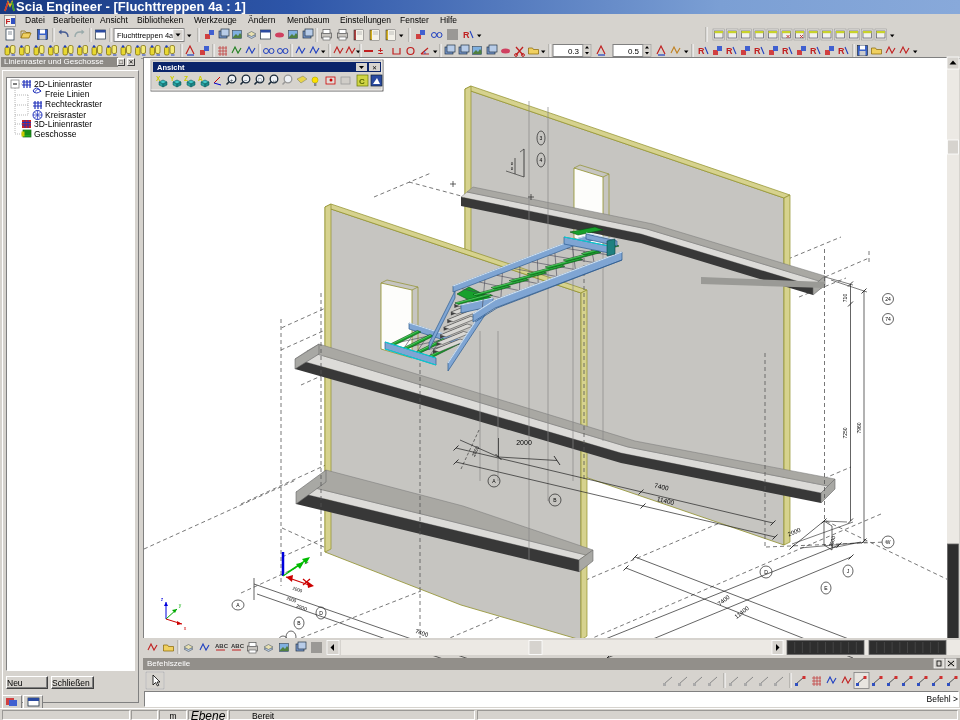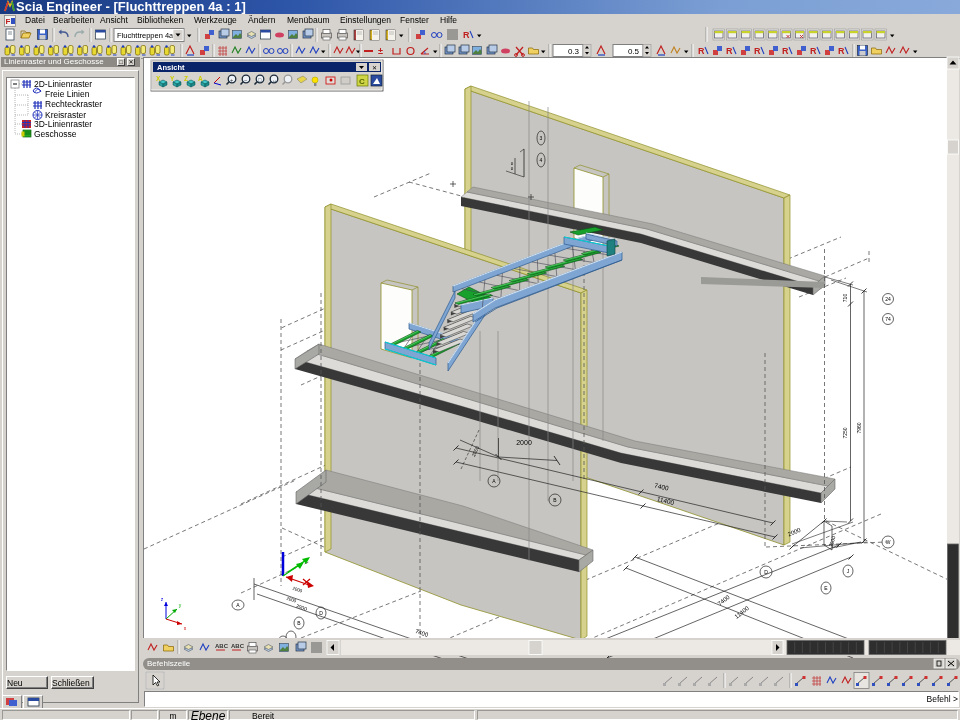--- a/index.html
+++ b/index.html
@@ -4,30 +4,30 @@
 <style>
 html,body{margin:0;padding:0;}
 body{width:960px;height:720px;overflow:hidden;font-family:"Liberation Sans",sans-serif;background:#d6d3ce;}
 .abs{position:absolute;}
 #titlebar{left:0;top:0;width:960px;height:14px;background:linear-gradient(to right,#1a3a80,#2d55a8 30%,#7b9fd4 75%,#88a9da);color:#fff;font-size:13px;font-weight:bold;line-height:14px;}
 #menubar{left:0;top:14px;width:960px;height:13px;background:#d6d3ce;font-size:8.5px;color:#000;line-height:13px;}
 #menubar span{position:absolute;top:0;}
 #tb1{left:0;top:27px;width:960px;height:17px;background:#d6d3ce;}
 #tb2{left:0;top:44px;width:960px;height:14px;background:#d6d3ce;border-bottom:1px solid #9a9895;}
 #lpanel{left:0;top:57px;width:141px;height:651px;background:#d6d3ce;}
-#lptitle{position:absolute;left:1px;top:0px;width:139px;height:10px;background:#8d8a85;color:#fff;font-size:8px;line-height:10px;padding-left:3px;box-sizing:border-box;}
+#lptitle{position:absolute;left:1px;top:0px;width:117px;height:10px;background:#8d8a85;color:#fff;font-size:8px;line-height:10px;padding-left:3px;box-sizing:border-box;}
 .lpbtn{position:absolute;top:1px;width:8px;height:8px;background:#d6d3ce;border:1px solid #fff;border-right-color:#404040;border-bottom-color:#404040;font-size:6px;line-height:6px;text-align:center;box-sizing:border-box;}
 #lpwhite{position:absolute;left:6px;top:20px;width:129px;height:594px;background:#fff;border:1px solid #808080;border-right-color:#fff;border-bottom-color:#fff;box-sizing:border-box;}
 #lpframe{position:absolute;left:2px;top:13px;width:137px;height:633px;border:1px solid #fff;border-right-color:#808080;border-bottom-color:#808080;box-sizing:border-box;}
 #btnNeu,#btnSch{position:absolute;height:13px;background:#d6d3ce;border:1px solid #fff;border-right-color:#404040;border-bottom-color:#404040;box-shadow:inset -1px -1px 0 #808080;font-size:8.5px;text-align:left;line-height:12px;box-sizing:border-box;}
 .btab{position:absolute;top:638px;height:13px;background:#d6d3ce;border:1px solid #fff;border-right-color:#808080;border-bottom:none;box-sizing:border-box;}
 #view{left:143px;top:57px;width:804px;height:581px;background:#fff;border-top:1px solid #808080;border-left:1px solid #808080;}
 #vsb{left:947px;top:57px;width:12px;height:597px;background:#ece9e4;}
 #hstrip{left:143px;top:638px;width:817px;height:17px;background:#d6d3ce;border-top:1px solid #d6d3ce;}
-#cmdcap{left:143px;top:658px;width:817px;height:12px;background:#928f8a;color:#fff;font-size:8px;line-height:12px;padding-left:4px;box-sizing:border-box;border-radius:6px;}
+#cmdcap{left:143px;top:658px;width:817px;height:12px;background:#928f8a;color:#fff;font-size:8px;line-height:12px;padding-left:4px;box-sizing:border-box;}
 #cmdbody{left:143px;top:670px;width:817px;height:21px;background:#d6d3ce;}
 #cmdinput{left:144px;top:691px;width:815px;height:16px;background:#fff;border:1px solid #808080;border-right-color:#fff;border-bottom-color:#fff;font-size:8.5px;line-height:14px;padding-left:4px;box-sizing:border-box;text-align:right;}
 #statusbar{left:0;top:708px;width:960px;height:12px;background:#d6d3ce;border-top:1px solid #fff;font-size:8.5px;}
 .scell{position:absolute;top:1px;height:10px;border:1px solid #9a9895;border-right-color:#fff;border-bottom-color:#fff;line-height:10px;text-align:center;box-sizing:border-box;}
 svg{position:absolute;overflow:visible;}
 </style>
 </head>
 <body>
 <div id="titlebar" class="abs">
  <svg width="13" height="13" style="left:3px;top:0px" viewBox="0 0 13 13">

